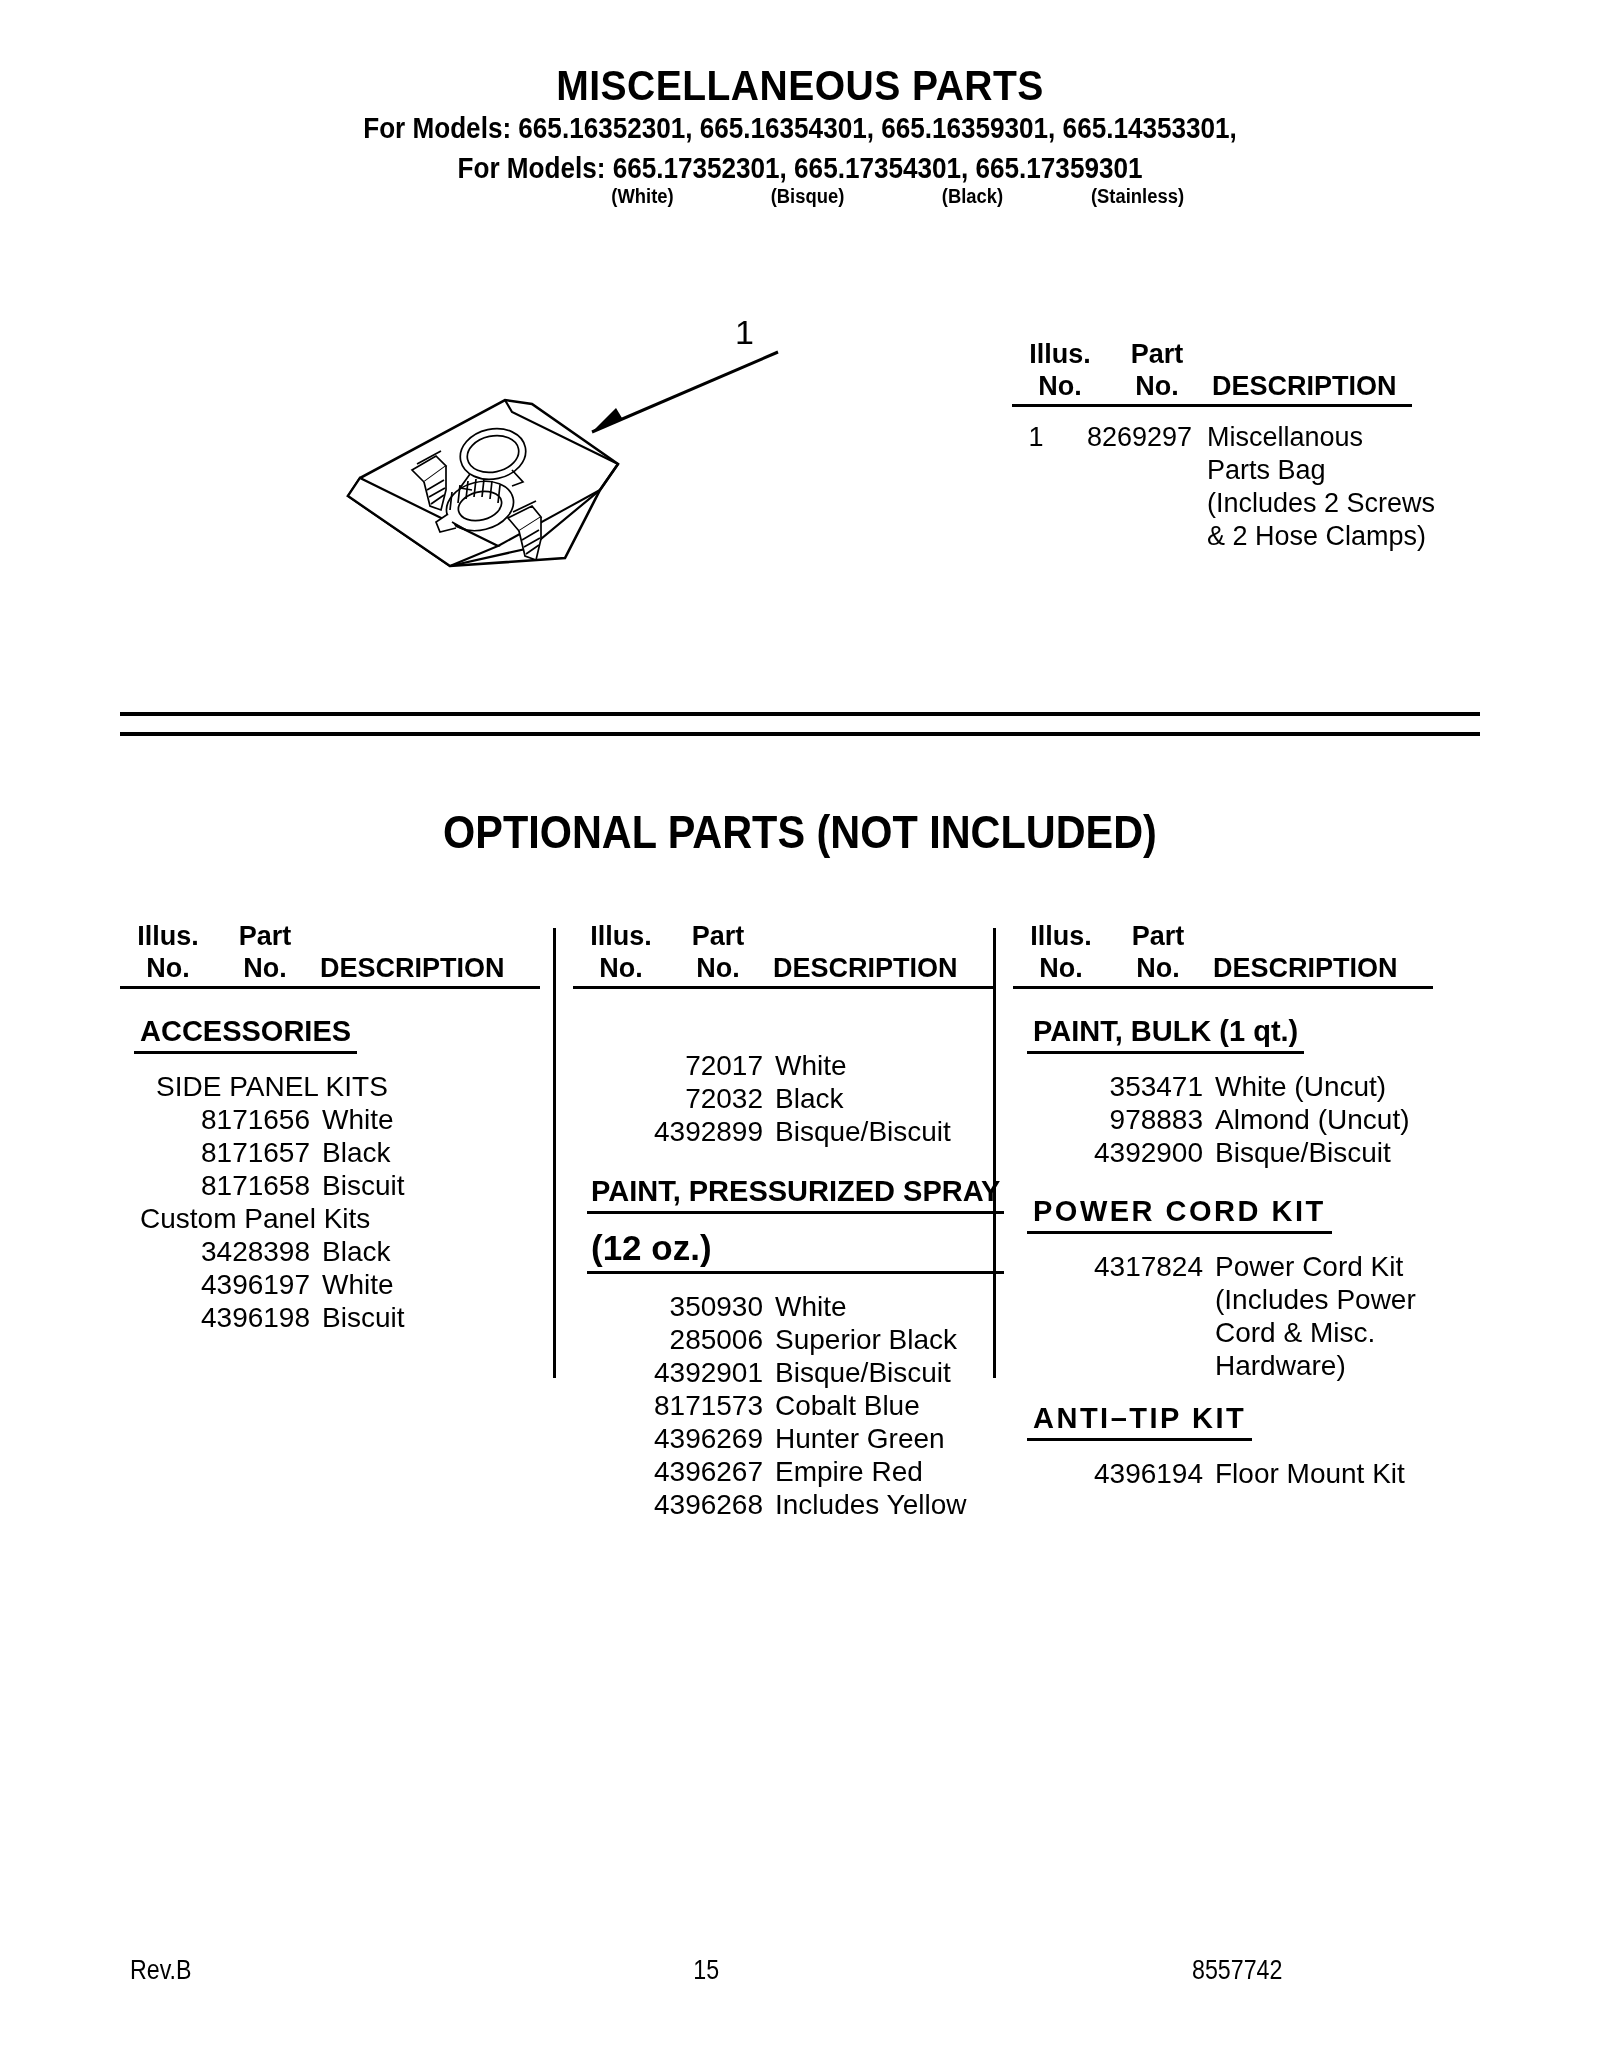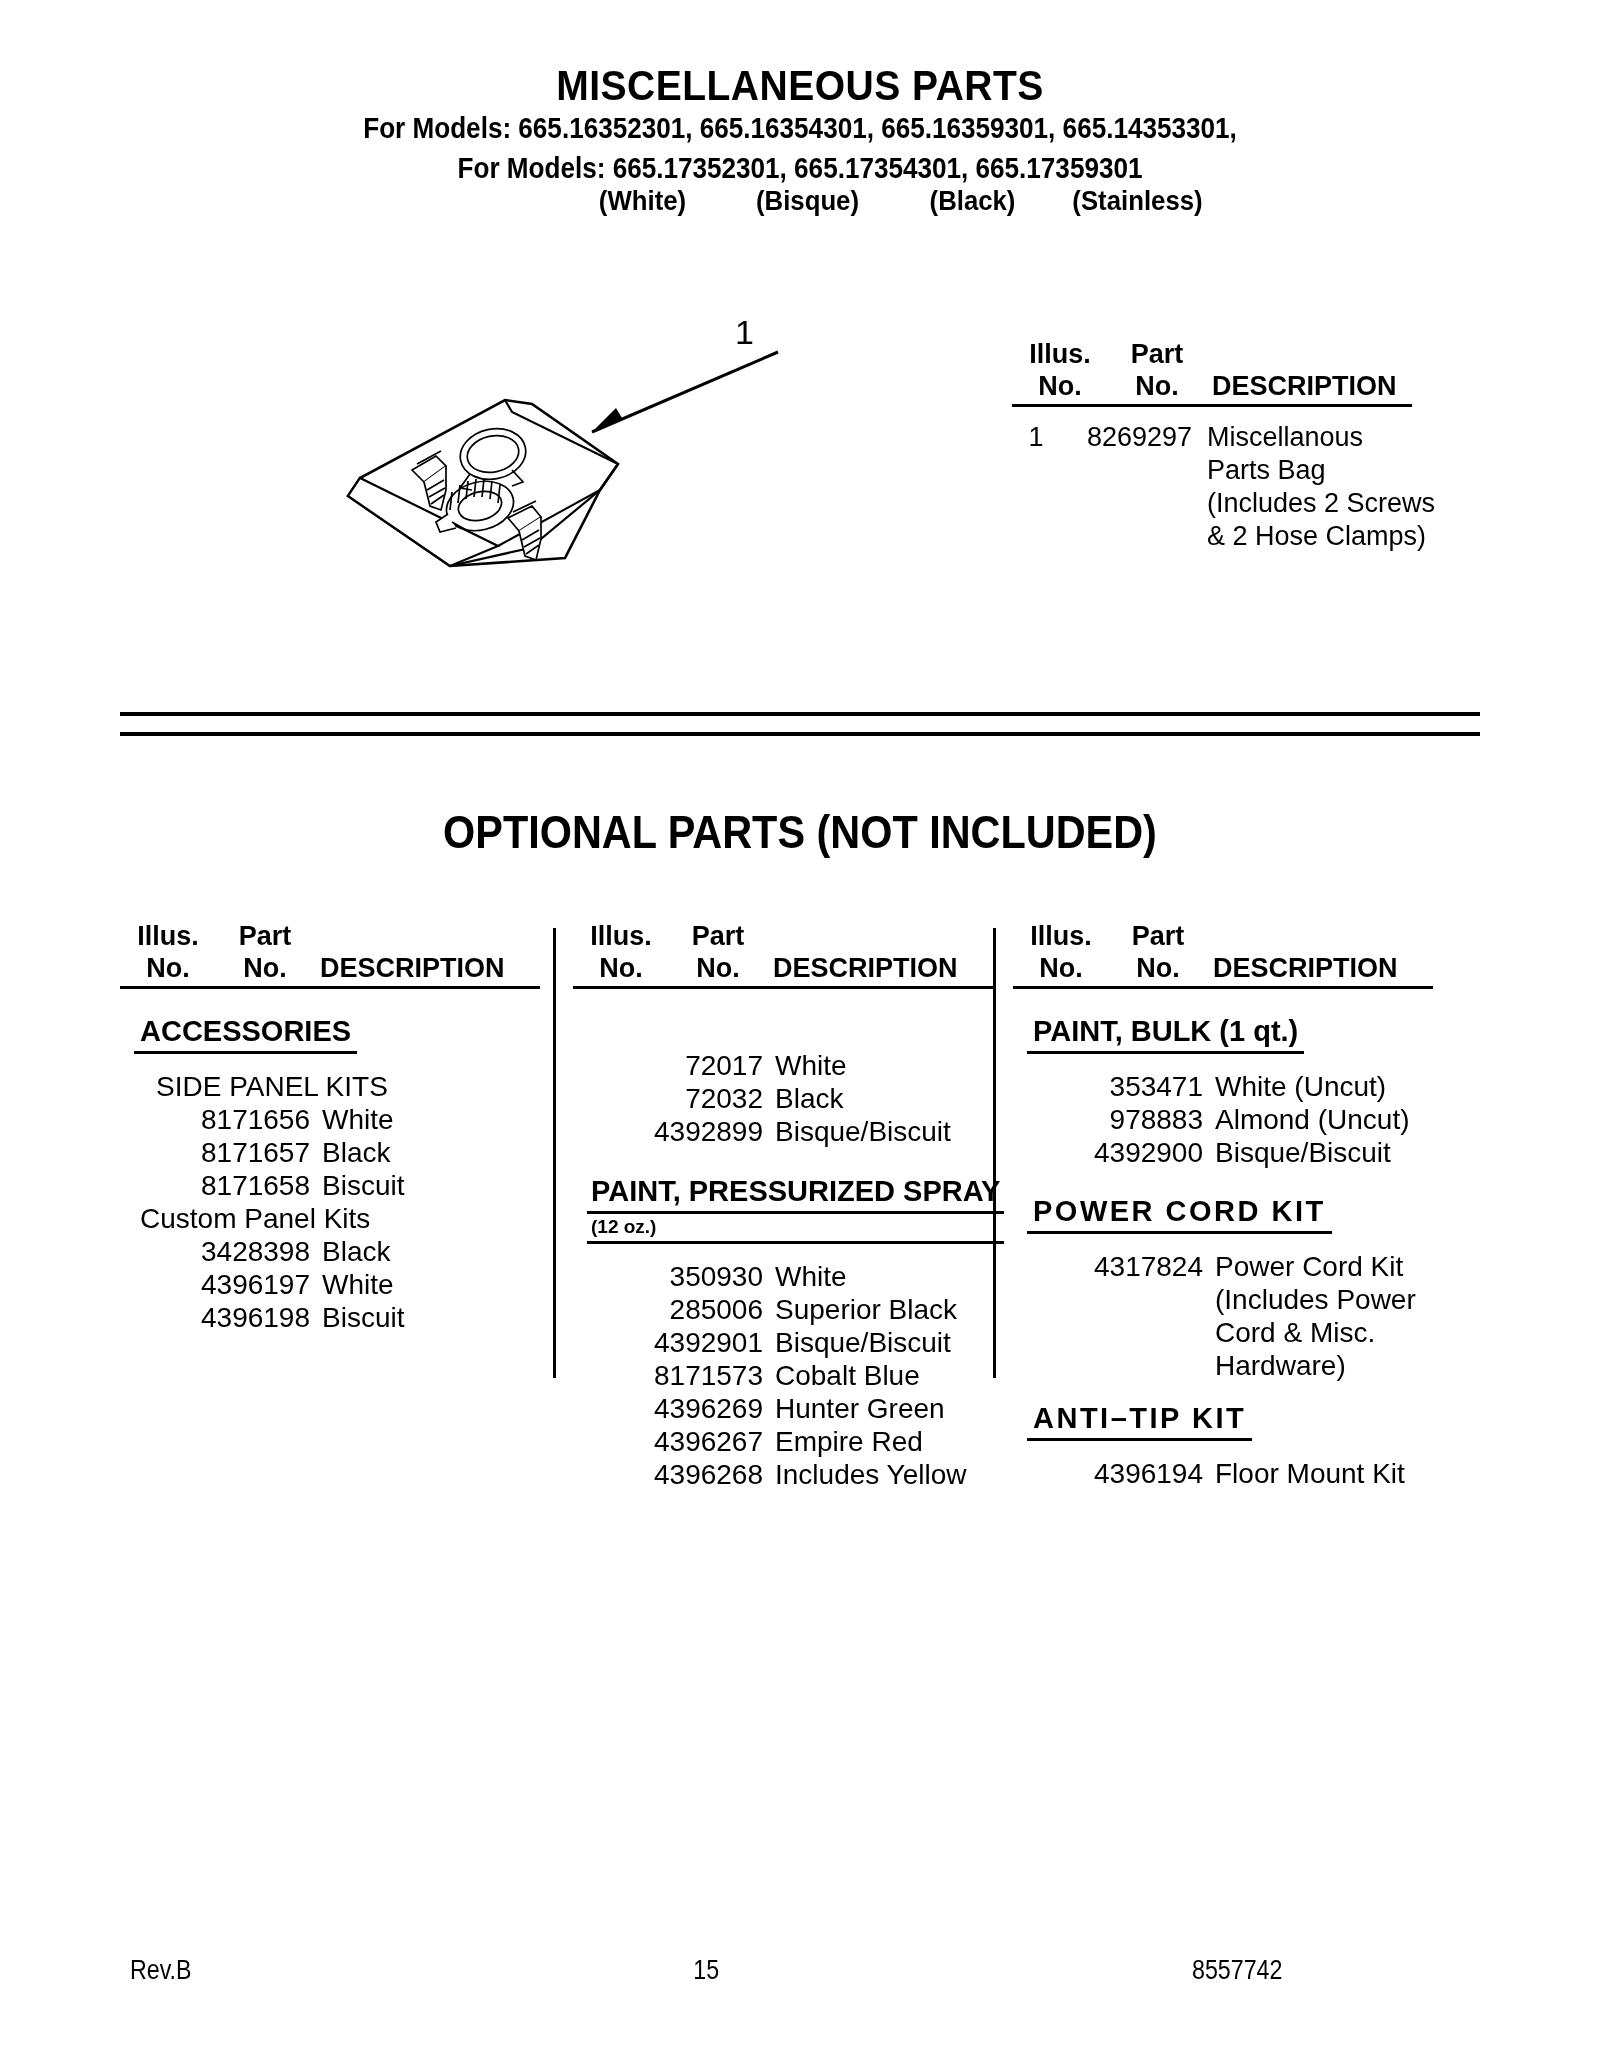--- a/index.html
+++ b/index.html
@@ -38,21 +38,21 @@
   .model-line-1 { top: 112px; }
   .model-line-2 { top: 152px; }
 
   .color-row {
     position: absolute;
     top: 185px;
     left: 560px;
     width: 660px;
     display: flex;
     font-weight: bold;
-    font-size: 28px;
+    font-size: 20px;
   }
   .color-row span {
     flex: 1;
     text-align: center;
     transform: scaleX(0.92);
   }
 
   
   .illus-area {
     position: absolute;
@@ -182,23 +182,23 @@
     font-weight: bold;
     font-size: 29px;
     display: block;
     border-bottom: 3px solid #000;
     padding: 0 4px 3px 4px;
     white-space: nowrap;
     margin-top: 11px;
   }
   .sh-two-line .l2 {
     font-weight: bold;
-    font-size: 19px;
+    font-size: 35px;
     display: block;
-    padding: 2px 4px 0 4px;
+    padding: 14px 4px 0 4px;
     white-space: nowrap;
   }
 
   .group-label {
     font-size: 28px;
     margin-left: 36px;
     line-height: 33px;
     white-space: nowrap;
   }
 

